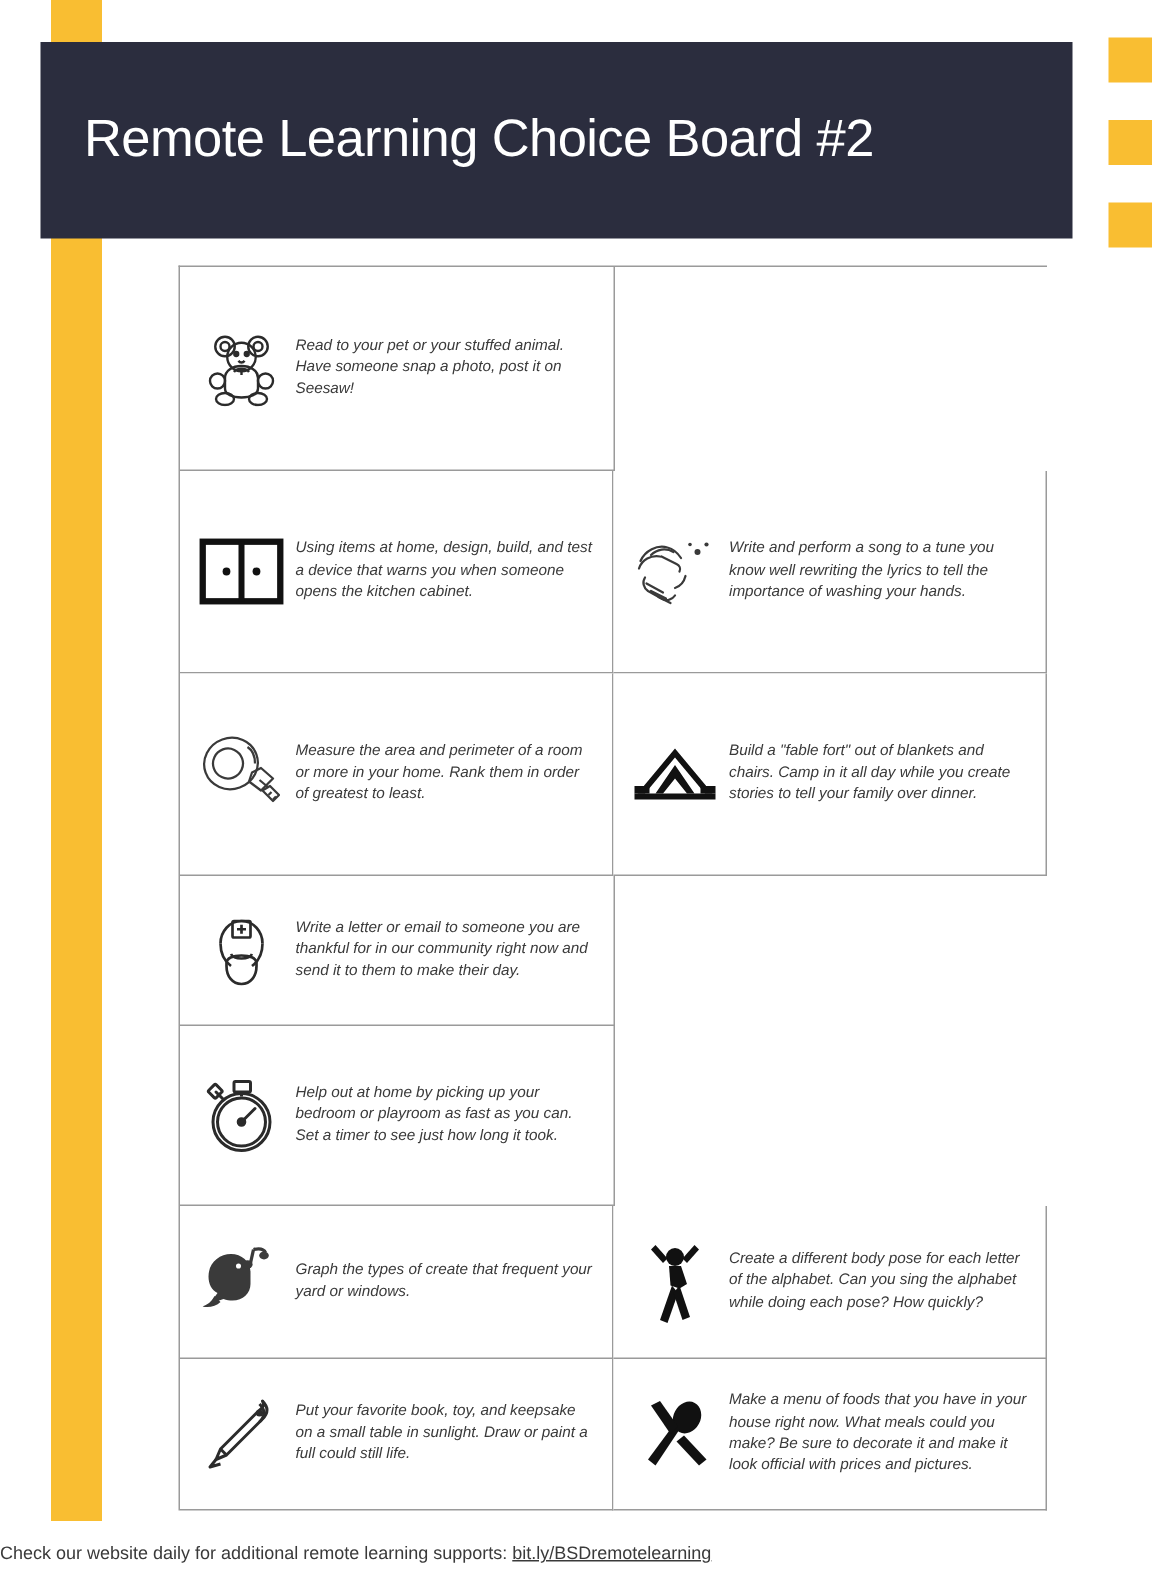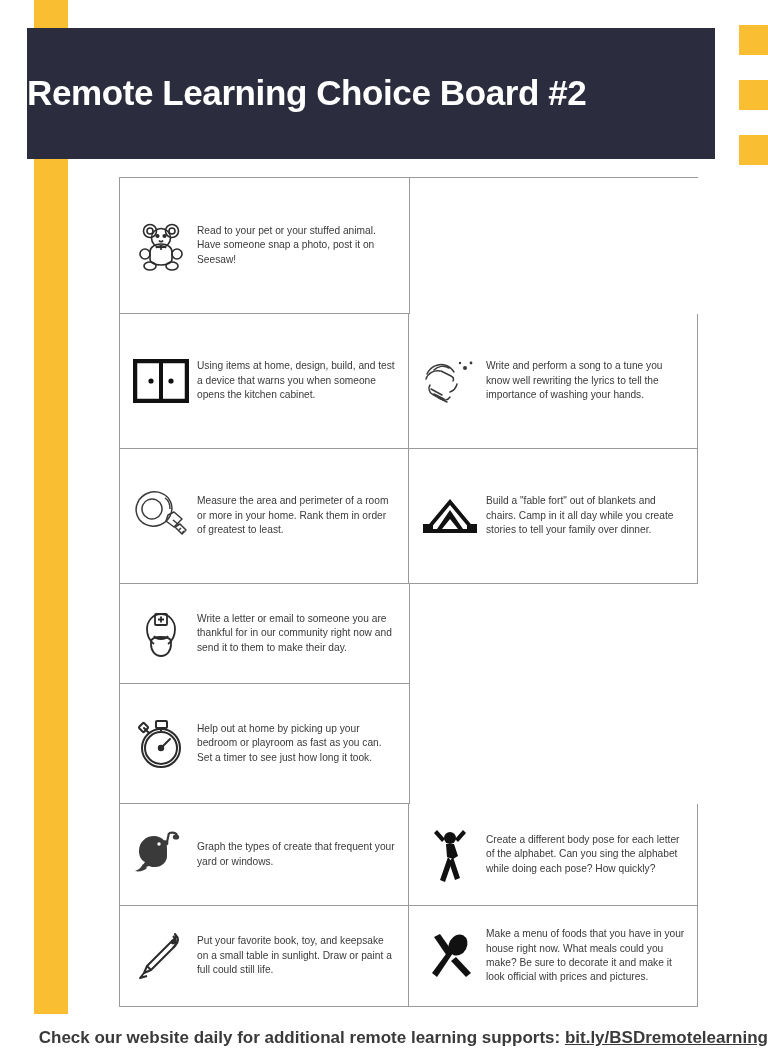--- a/index.html
+++ b/index.html
@@ -50,34 +50,36 @@
     top: 28px;
     width: 688px;
     height: 131px;
     background: #2B2D3E;
     display: flex;
     align-items: center;
   }
   .header-title {
     color: #ffffff;
     font-size: 35px;
-    font-weight: 700;
+    font-weight: 400;
     letter-spacing: -0.4px;
+    padding-left: 29px;
     line-height: 1.1;
     white-space: nowrap;
   }
 
   
   .board {
     position: absolute;
     left: 119px;
     top: 177px;
     width: 579px;
     border-top: 1px solid #9a9a9a;
     border-left: 1px solid #9a9a9a;
+    font-style: italic;
   }
   .board-row { display: flex; }
   .cell {
     width: 289.5px;
     border-right: 1px solid #9a9a9a;
     border-bottom: 1px solid #9a9a9a;
     display: flex;
     align-items: center;
     padding: 6px 10px 6px 8px;
     background: #ffffff;
@@ -107,24 +109,23 @@
   .h-120 .cell { height: 120px; }
   .h-102 .cell { height: 102px; }
   .h-101 .cell { height: 101px; }
 
   
   .footer {
     position: absolute;
     left: 0;
     top: 1028px;
     width: 768px;
-    text-align: right;
-    font-size: 17px;
+    text-align: left;
+    font-size: 12px;
     color: #3a3a3a;
-    font-weight: bold;
   }
   .footer-link {
     color: #3a3a3a;
     text-decoration: underline;
   }
 </style>
 </head>
 <body>
 
 <div id="page">

